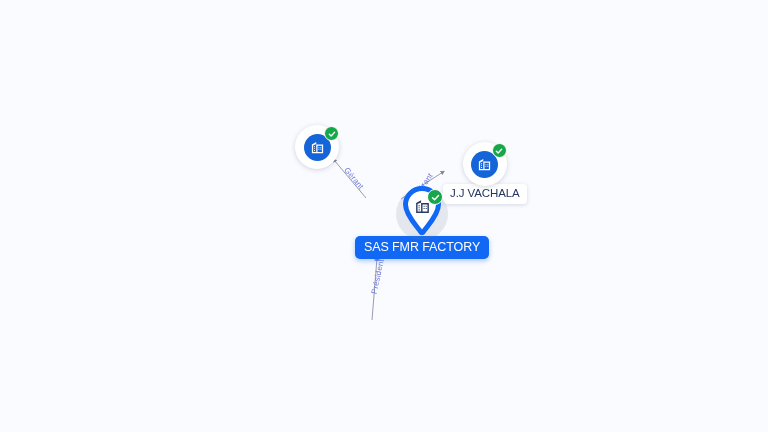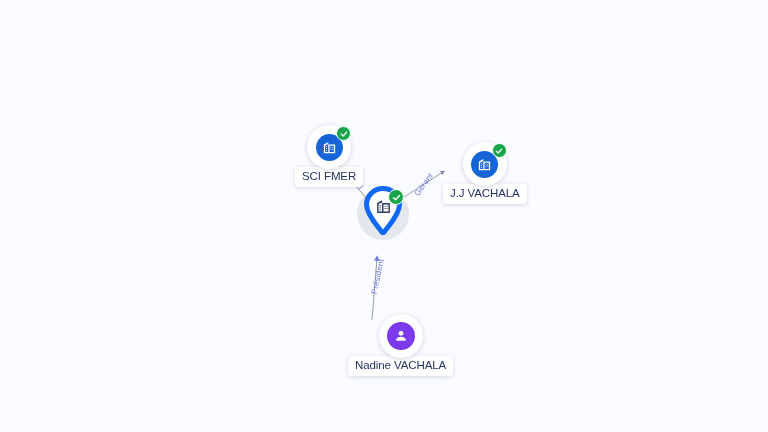--- a/index.html
+++ b/index.html
@@ -195,21 +195,20 @@
         <svg width="15" height="15" viewBox="0 0 24 24" fill="#ffffff">
           <path d="M3 21V7l7-4v4h11v14H3zm2-2h5V6.2L5 8.6V19zm7 0h7V9h-7v10zm1.5-8h1.5v1.5h-1.5V11zm3 0H18v1.5h-1.5V11zm-3 3h1.5v1.5h-1.5V14zm3 0H18v1.5h-1.5V14zm-9-4H8v1.5H6.5V10zm0 3H8v1.5H6.5V13zm0 3H8v1.5H6.5V16z"></path>
         </svg>
       </div>
       <div class="verified-badge">
         <svg width="8" height="8" viewBox="0 0 24 24" fill="none" stroke="#ffffff" stroke-width="4" stroke-linecap="round" stroke-linejoin="round">
           <polyline points="4,12.5 9.5,18 20,6.5"></polyline>
         </svg>
       </div>
     </div>
-    <div class="node-label">SCI FMER</div>
   </div>
 
   <div class="node" style="left:443px; top:142px;">
     <div class="circle-node-wrap">
       <div class="circle-disc">
         <svg width="15" height="15" viewBox="0 0 24 24" fill="#ffffff">
           <path d="M3 21V7l7-4v4h11v14H3zm2-2h5V6.2L5 8.6V19zm7 0h7V9h-7v10zm1.5-8h1.5v1.5h-1.5V11zm3 0H18v1.5h-1.5V11zm-3 3h1.5v1.5h-1.5V14zm3 0H18v1.5h-1.5V14zm-9-4H8v1.5H6.5V10zm0 3H8v1.5H6.5V13zm0 3H8v1.5H6.5V16z"></path>
         </svg>
       </div>
       <div class="verified-badge">
@@ -233,27 +232,17 @@
             <path d="M3 21V7l7-4v4h11v14H3zm2-2h5V6.2L5 8.6V19zm7 0h7V9h-7v10zm1.5-8h1.5v1.5h-1.5V11zm3 0H18v1.5h-1.5V11zm-3 3h1.5v1.5h-1.5V14zm3 0H18v1.5h-1.5V14zm-9-4H8v1.5H6.5V10zm0 3H8v1.5H6.5V13zm0 3H8v1.5H6.5V16z"></path>
           </svg>
         </div>
         <div class="pin-badge">
           <svg width="9" height="9" viewBox="0 0 24 24" fill="none" stroke="#ffffff" stroke-width="4" stroke-linecap="round" stroke-linejoin="round">
             <polyline points="4,12.5 9.5,18 20,6.5"></polyline>
           </svg>
         </div>
       </div>
     </div>
+    <div class="node-label primary" style="margin-top:-6px;">SAS FMR FACTORY</div>
   </div>
 
-  <div class="node" style="left:348px; top:314px;">
-    <div class="circle-node-wrap">
-      <div class="circle-disc person">
-        <svg width="16" height="16" viewBox="0 0 24 24" fill="#ffffff">
-          <circle cx="12" cy="8" r="3.6"></circle>
-          <path d="M12 13.2c-4.1 0-7.2 2.3-7.2 4.6V19h14.4v-1.2c0-2.3-3.1-4.6-7.2-4.6z"></path>
-        </svg>
-      </div>
-    </div>
-    <div class="node-label">Nadine VACHALA</div>
-  </div>
 
 </div>
 
 </body></html>

